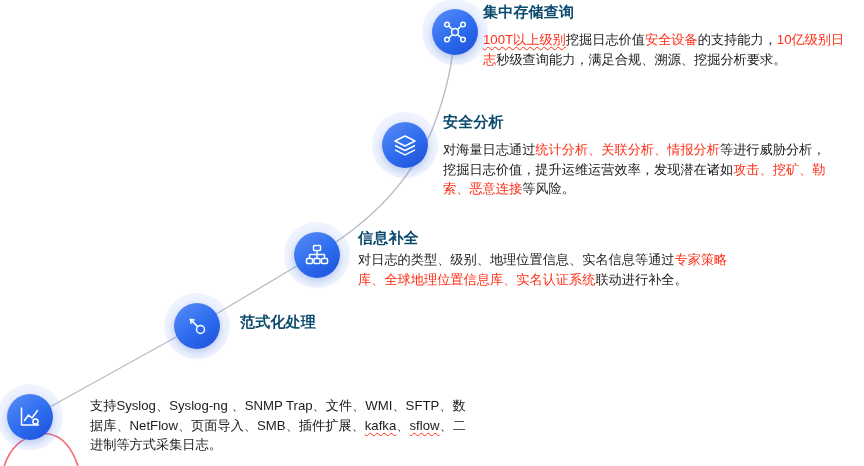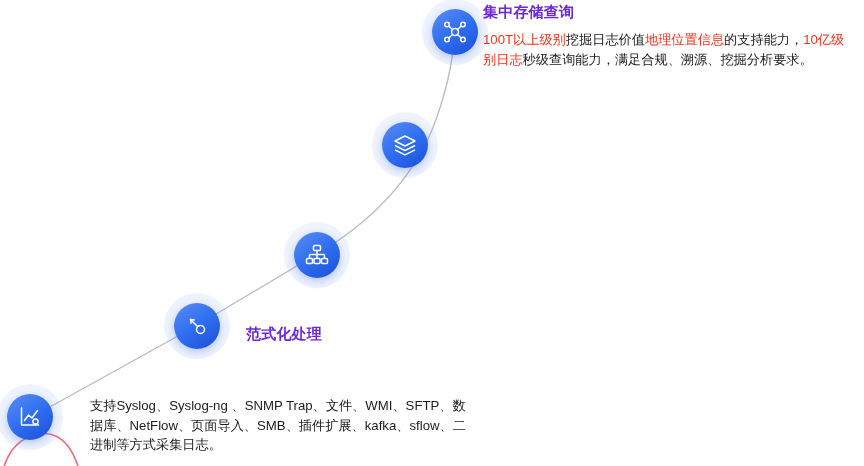--- a/index.html
+++ b/index.html
@@ -37,38 +37,39 @@
     align-items: center;
     justify-content: center;
   }
   .node svg { display: block; }
 
   
   .block {
     position: absolute;
   }
   .block-title {
-    color: #6d28d9;
+    color: #0c4a6e;
     font-weight: bold;
     font-size: 15px;
     line-height: 19px;
     letter-spacing: .2px;
     margin: 0 0 3px 0;
     white-space: nowrap;
   }
   .block-body {
     color: #1b1b1b;
     font-size: 13.2px;
     line-height: 19.5px;
     margin: 0;
   }
   .block-body .hl {
     color: #ff2d16;
   }
   .spellcheck {
+    text-decoration: underline;
     text-decoration-color: #ff2d16;
     text-decoration-style: wavy;
     text-decoration-thickness: 1px;
     text-underline-offset: 2px;
   }
   
   .gap-title { margin-bottom: 9px; }
 
   
   #red-arc {
@@ -103,60 +104,68 @@
         <circle cx="21" cy="20.5" r="2.3"></circle>
         <line x1="7" y1="7.2" x2="10.8" y2="10.8"></line>
         <line x1="19" y1="7.2" x2="15.2" y2="10.8"></line>
         <line x1="7" y1="18.8" x2="10.8" y2="15.2"></line>
         <line x1="19" y1="18.8" x2="15.2" y2="15.2"></line>
       </svg>
     </span>
   </div>
   <div class="block" style="left:483px; top:2px; width:370px;">
     <div class="block-title gap-title">集中存储查询</div>
-    <div class="block-body"><span class="hl spellcheck">100T以上级别</span><span>挖掘日志价值</span><span class="hl">地理位置信息</span><span>的支持能力，</span><span class="hl">10亿级别日志</span><span>秒级查询能力，满足合规、溯源、挖掘分析要求。</span></div>
+    <div class="block-body"><span class="hl spellcheck">100T以上级别</span><span>挖掘日志价值</span><span class="hl">安全设备</span><span>的支持能力，</span><span class="hl">10亿级别日志</span><span>秒级查询能力，满足合规、溯源、挖掘分析要求。</span></div>
   </div>
 
   <div class="node" style="left:382px; top:122px;">
     <span>
       <svg width="24" height="24" viewBox="0 0 24 24" fill="none" stroke="#ffffff" stroke-width="1.5" stroke-linejoin="round">
         <polygon points="12,3 22,8 12,13 2,8"></polygon>
         <polyline points="2,12.5 12,17.5 22,12.5"></polyline>
         <polyline points="2,16.8 12,21.8 22,16.8"></polyline>
       </svg>
     </span>
+  </div>
+  <div class="block" style="left:443px; top:112px; width:390px;">
+    <div class="block-title gap-title">安全分析</div>
+    <div class="block-body"><span>对海量日志通过</span><span class="hl">统计分析、关联分析、情报分析</span><span>等进行威胁分析，挖掘日志价值，提升运维运营效率，发现潜在诸如</span><span class="hl">攻击、挖矿、勒索、恶意连接</span><span>等风险。</span></div>
   </div>
 
   <div class="node" style="left:294px; top:232px;">
     <span>
       <svg width="24" height="24" viewBox="0 0 24 24" fill="none" stroke="#ffffff" stroke-width="1.5">
         <rect x="8.5" y="2.5" width="7" height="5" rx="1"></rect>
         <rect x="1.5" y="15.5" width="6" height="5" rx="1"></rect>
         <rect x="9" y="15.5" width="6" height="5" rx="1"></rect>
         <rect x="16.5" y="15.5" width="6" height="5" rx="1"></rect>
         <line x1="12" y1="7.5" x2="12" y2="11.5"></line>
         <line x1="4.5" y1="11.5" x2="19.5" y2="11.5"></line>
         <line x1="4.5" y1="11.5" x2="4.5" y2="15.5"></line>
         <line x1="12" y1="11.5" x2="12" y2="15.5"></line>
         <line x1="19.5" y1="11.5" x2="19.5" y2="15.5"></line>
       </svg>
     </span>
   </div>
+  <div class="block" style="left:358px; top:228px; width:380px;">
+    <div class="block-title">信息补全</div>
+    <div class="block-body"><span>对日志的类型、级别、地理位置信息、实名信息等通过</span><span class="hl">专家策略库、全球地理位置信息库、实名认证系统</span><span>联动进行补全。</span></div>
+  </div>
 
   <div class="node" style="left:174px; top:303px;">
     <span>
       <svg width="22" height="22" viewBox="0 0 22 22" fill="none" stroke="#ffffff" stroke-width="1.5" stroke-linecap="round">
         <circle cx="14.5" cy="14.5" r="4"></circle>
         <line x1="11.6" y1="11.6" x2="4.5" y2="4.5"></line>
         <line x1="4.5" y1="4.5" x2="8.2" y2="5"></line>
         <line x1="4.5" y1="4.5" x2="5" y2="8.2"></line>
       </svg>
     </span>
   </div>
-  <div class="block" style="left:246px; top:312px; width:400px;margin-top:12px;">
+  <div class="block" style="left:240px; top:312px; width:400px;">
     <div class="block-title">范式化处理</div>
   </div>
 
   <div class="node" style="left:7px; top:394px;">
     <span>
       <svg width="24" height="24" viewBox="0 0 24 24" fill="none" stroke="#ffffff" stroke-width="1.5" stroke-linecap="round" stroke-linejoin="round">
         <polyline points="3.5,3 3.5,20 20.5,20"></polyline>
         <polyline points="6.5,15.5 10.5,10 14,13 19.5,5.5"></polyline>
         <circle cx="17.5" cy="16.5" r="2.6"></circle>
       </svg>

